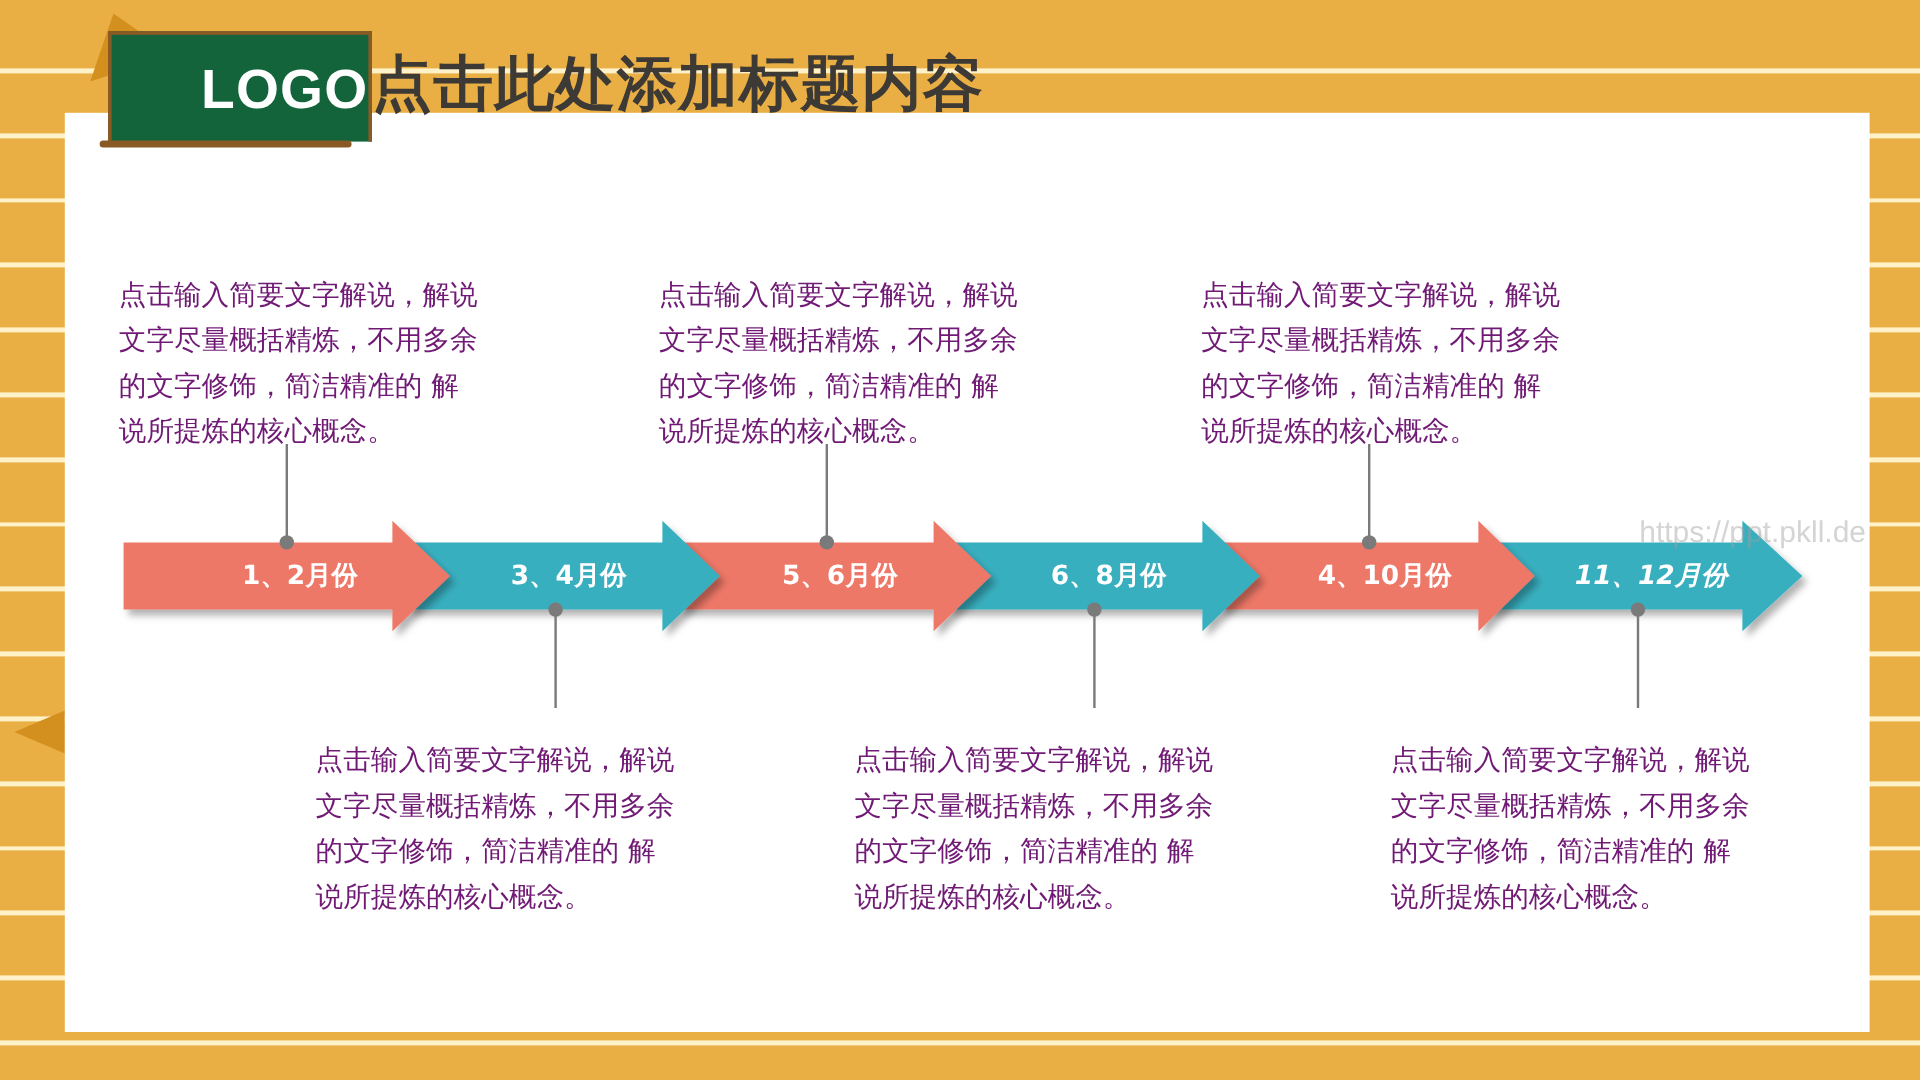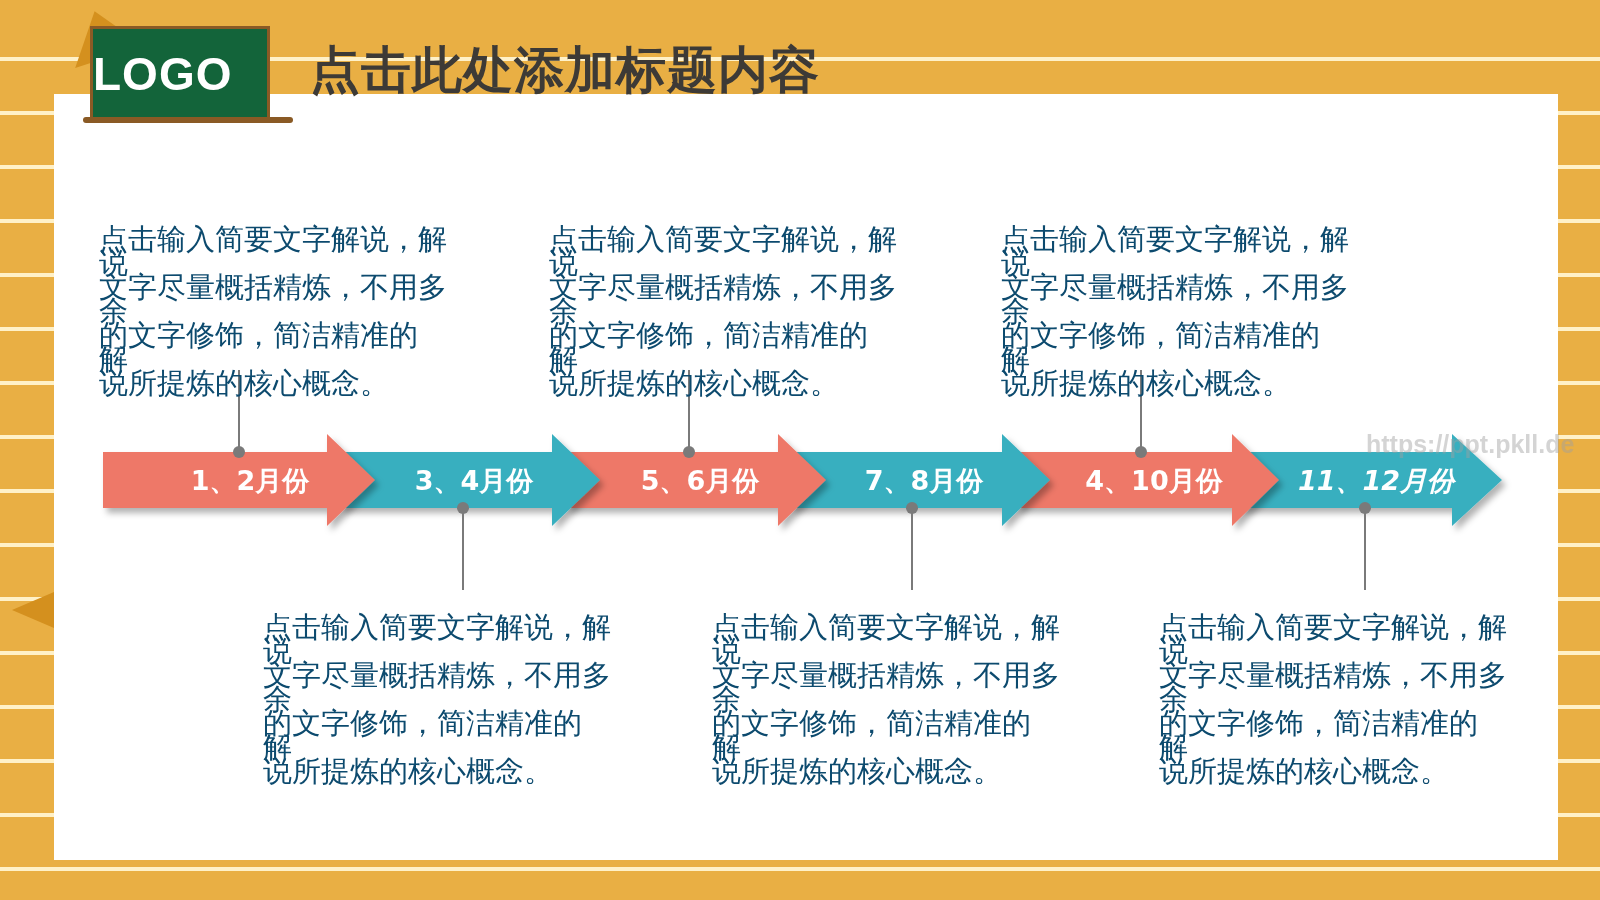--- a/index.html
+++ b/index.html
@@ -28,58 +28,58 @@
     border-bottom:48px solid #D4901E;
     transform: rotate(-18deg);
   }
   .deco-tri {
     position:absolute; left:12px; top:592px; width:0; height:0;
     border-top:18px solid transparent;
     border-bottom:18px solid transparent;
     border-right:42px solid #D4901E;
   }
   .logo {
-    position:absolute; left:90px; top:26px; width:180px; height:92px;
+    position:absolute; left:90px; top:26px; width:220px; height:92px;
     background:#13643A;
     border:3px solid #8A5A25; border-bottom:none;
     box-sizing:border-box;
-    display:flex; align-items:center; justify-content:flex-start;
+    display:flex; align-items:center; justify-content:flex-end;
     color:#FFFFFF; font-family:"Liberation Sans", sans-serif;
     font-weight:bold; font-size:46px; letter-spacing:1px;
   }
   .logo-ledge {
     position:absolute; left:83px; top:117px; width:210px; height:6px;
     background:#8A5A25; border-radius:3px;
   }
   .title {
     position:absolute; left:310px; top:18px; height:64px;
     font-size:50px; font-weight:bold; color:#3D3A36;
     line-height:64px; letter-spacing:1px;margin-top:20px;
   }
   .desc {
     position:absolute; width:350px;
-    font-size:29px; line-height:24px; color:#0c4a6e;
+    font-size:23px; line-height:38px; color:#701a75;
     white-space:pre-wrap;
   }
   .connector {
     position:absolute; width:2px; background:#7A7A7A;
   }
   .dot {
     position:absolute; width:12px; height:12px; border-radius:50%;
     background:#7A7A7A;
   }
   .timeline { position:absolute; left:0; top:0; width:1600px; height:900px; pointer-events:none; }
   .timeline svg { position:absolute; left:0; top:0; }
   .seg-label {
     position:absolute; top:456px; height:50px; line-height:50px;
-    color:#FFFFFF; font-weight:bold; font-size:27px; text-align:center;
+    color:#FFFFFF; font-weight:bold; font-size:22px; text-align:center;
   }
   .watermark {
     position:absolute; left:1366px; top:430px;
-    font-family:"Liberation Sans", sans-serif; font-size:25px; font-weight:bold;
+    font-family:"Liberation Sans", sans-serif; font-size:25px; font-weight:normal;
     color:rgba(160,160,160,0.45);
   }
 </style>
 </head>
 <body>
 
 <div class="bg-lines"></div>
 <div class="deco-star"></div>
 <div class="deco-tri"></div>
 <div class="paper"></div>
@@ -104,21 +104,21 @@
     <polygon filter="url(#sh)" fill="#38AFBF" points="790,452 1002,452 1002,434 1050,480 1002,526 1002,508 790,508"></polygon>
     <polygon filter="url(#sh)" fill="#EE7868" points="566,452 778,452 778,434 826,480 778,526 778,508 566,508"></polygon>
     <polygon filter="url(#sh)" fill="#38AFBF" points="340,452 552,452 552,434 600,480 552,526 552,508 340,508"></polygon>
     <polygon filter="url(#sh)" fill="#EE7868" points="103,452 327,452 327,434 375,480 327,526 327,508 103,508"></polygon>
   </svg>
 </div>
 
 <div class="seg-label" style="left:160px;width:180px;">1、2月份</div>
 <div class="seg-label" style="left:384px;width:180px;">3、4月份</div>
 <div class="seg-label" style="left:610px;width:180px;">5、6月份</div>
-<div class="seg-label" style="left:834px;width:180px;">7、8月份</div>
+<div class="seg-label" style="left:834px;width:180px;">6、8月份</div>
 <div class="seg-label" style="left:1054px;width:200px;">4、10月份</div>
 <div class="seg-label" style="left:1276px;width:200px;font-style:italic;">11、12月份</div>
 
 <div class="connector" style="left:238px;top:370px;height:82px;"></div>
 <div class="dot" style="left:233px;top:446px;"></div>
 <div class="connector" style="left:688px;top:370px;height:82px;"></div>
 <div class="dot" style="left:683px;top:446px;"></div>
 <div class="connector" style="left:1140px;top:370px;height:82px;"></div>
 <div class="dot" style="left:1135px;top:446px;"></div>
 

